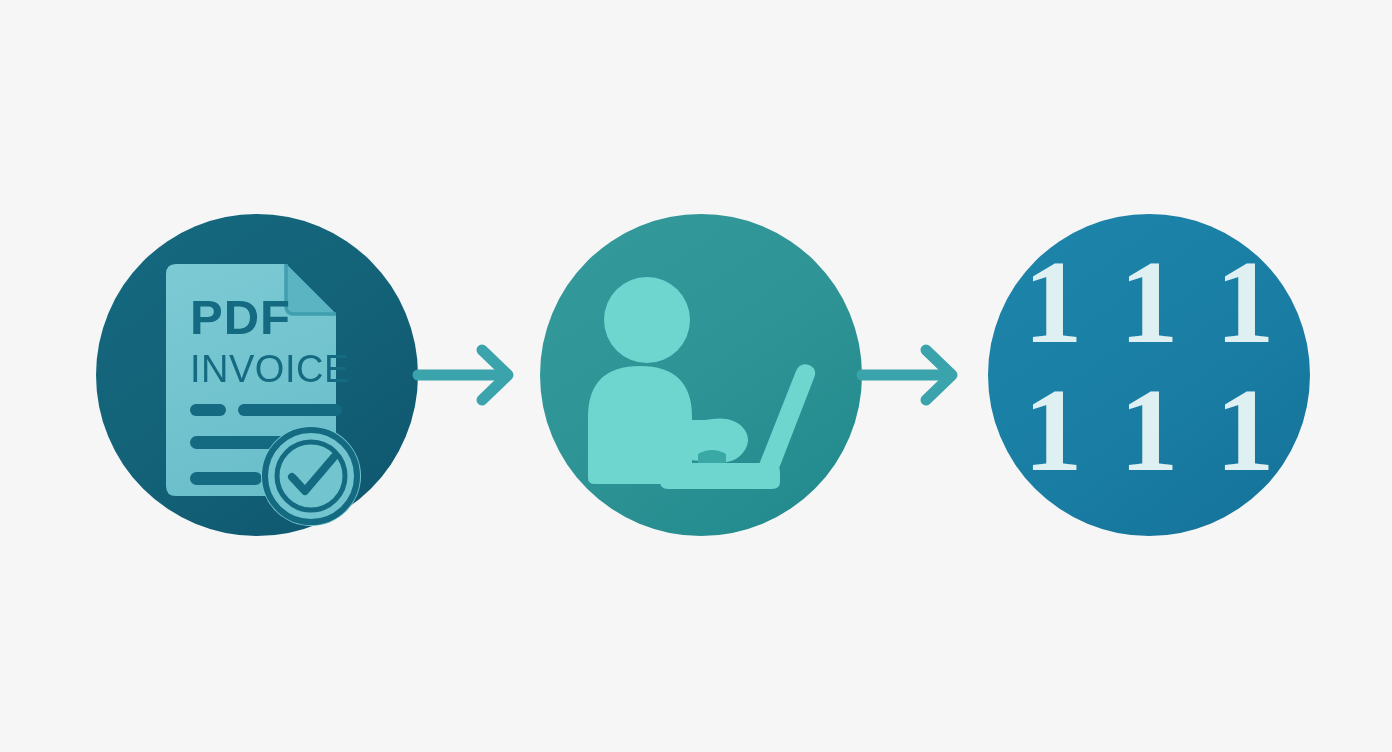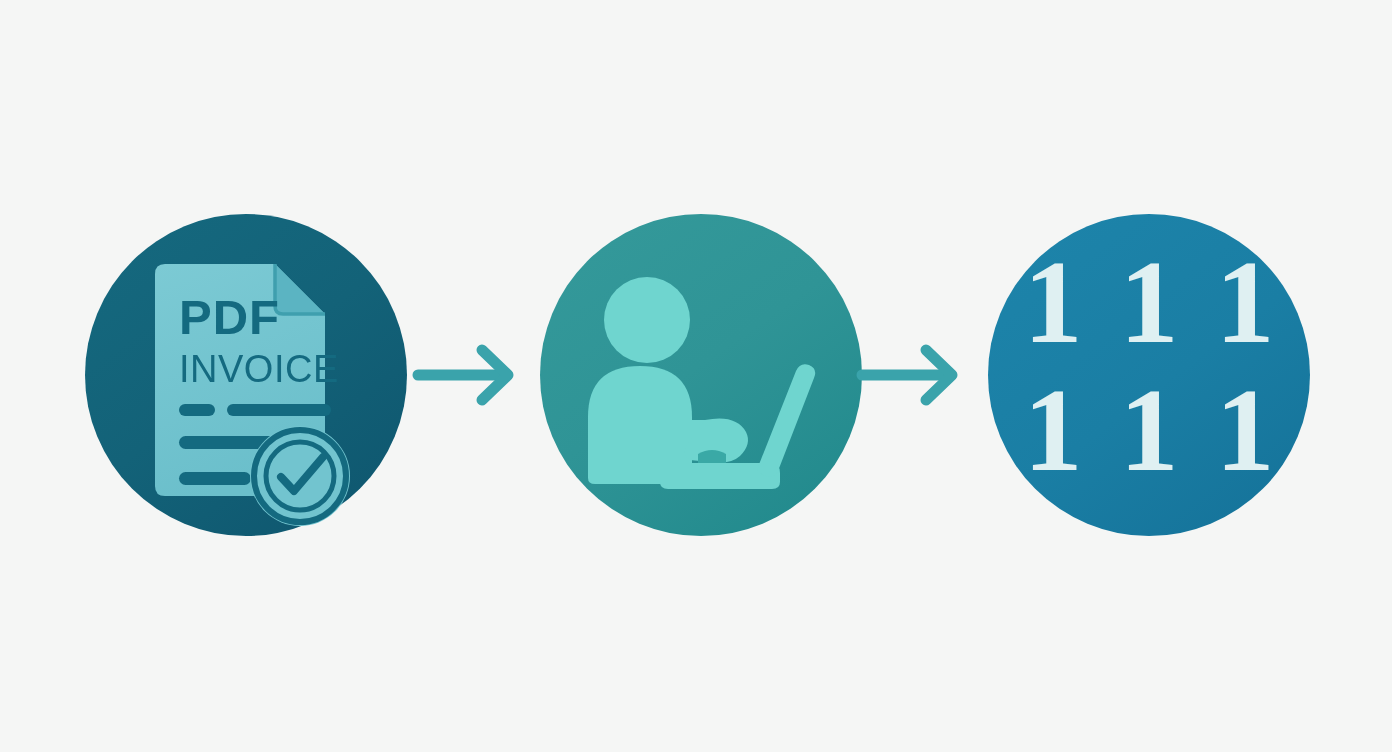--- a/index.html
+++ b/index.html
@@ -23,21 +23,21 @@
     top: 0;
     width: 1392px;
     height: 752px;
   }
   .node {
     position: absolute;
     top: 214px;
     width: 322px;
     height: 322px;
   }
-  .node.n1 { left: 85px; }
+  .node.n1 { left: 96px; }
   .node.n2 { left: 540px; }
   .node.n3 { left: 988px; }
 
   .arrow {
     position: absolute;
     top: 340px;
     width: 120px;
     height: 70px;
   }
   .arrow.a1 { left: 418px; }

